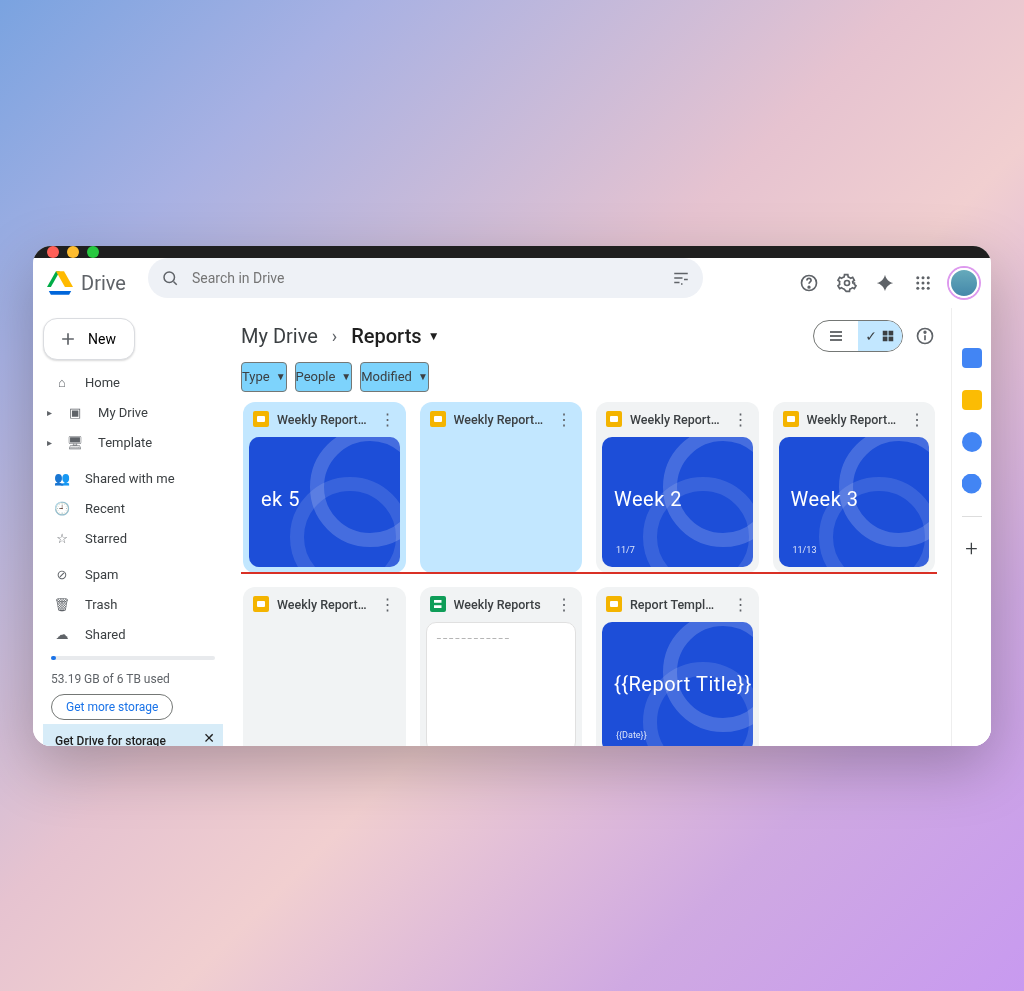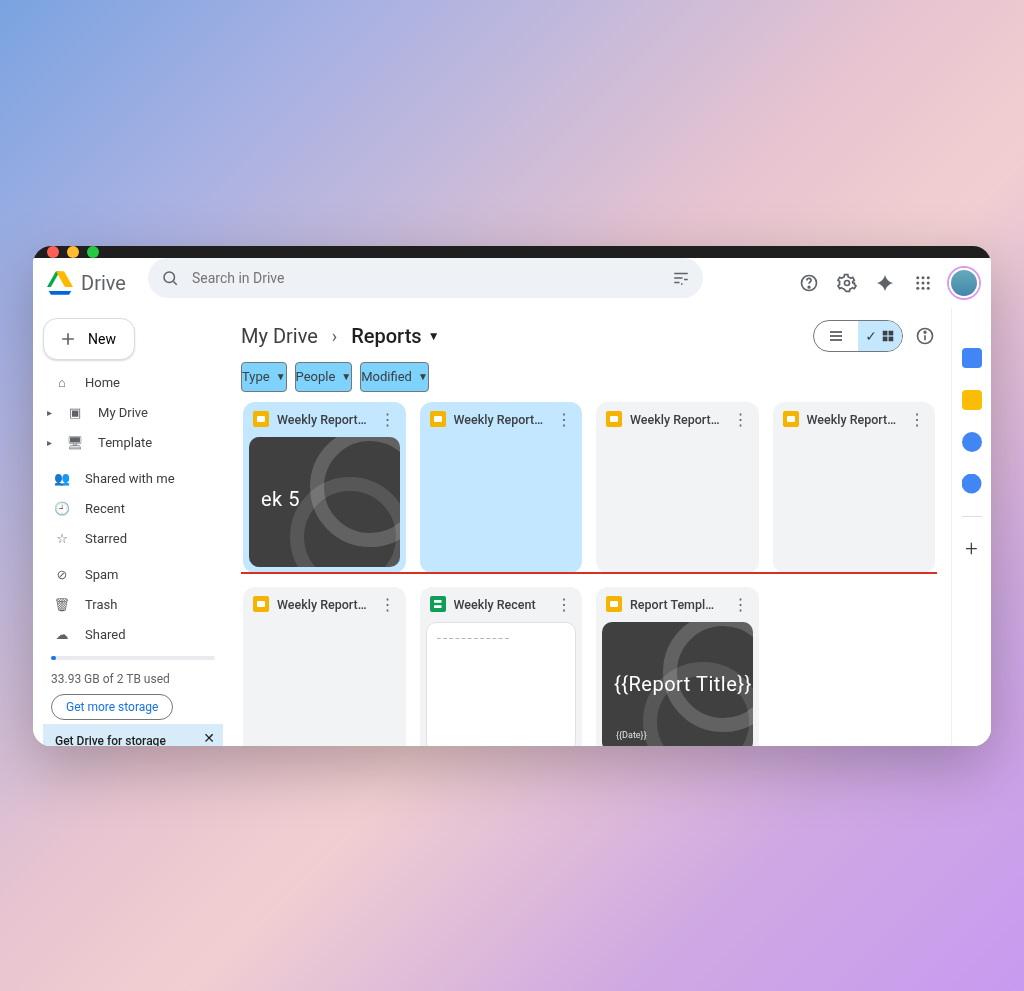--- a/index.html
+++ b/index.html
@@ -70,21 +70,21 @@
   .card{background:#f1f3f4;border-radius:12px;overflow:hidden;display:flex;flex-direction:column;cursor:pointer}
   .card.sel{background:#c2e7ff}
   .card-head{display:flex;align-items:center;gap:8px;padding:8px 6px 8px 10px;font-size:12.5px;color:#3c4043}
   .card-head .title{flex:1;white-space:nowrap;overflow:hidden;text-overflow:ellipsis;font-weight:500}
   .more{font-size:16px;color:#5f6368;padding:0 4px;cursor:pointer}
   .ficon{width:16px;height:16px;border-radius:2px;display:flex;align-items:center;justify-content:center}
   .ficon.slides{background:#f4b400}
   .ficon.slides::after{content:"";width:8px;height:6px;background:#fff;border-radius:1px}
   .ficon.sheets{background:#0f9d58}
   .ficon.sheets::after{content:"";width:8px;height:8px;background:#fff;clip-path:polygon(0 0,100% 0,100% 100%,0 100%,0 66%,100% 66%,100% 33%,0 33%)}
-  .thumb{height:130px;border-radius:10px;margin:0 6px 6px;background:#404040;position:relative;overflow:hidden;color:#fff;font-family:Georgia,serif}
+  .thumb{height:130px;border-radius:10px;margin:0 6px 6px;background:#1d4ed8;position:relative;overflow:hidden;color:#fff;font-family:Georgia,serif}
   .thumb.white{background:#fff;border:1px solid #e0e0e0}
   .ringA{position:absolute;right:-30px;top:-10px;width:120px;height:120px;border:14px solid rgba(255,255,255,.18);border-radius:50%}
   .ringB{position:absolute;right:-10px;bottom:-30px;width:120px;height:120px;border:14px solid rgba(255,255,255,.12);border-radius:50%}
   .thumb .big{position:absolute;left:12px;top:48%;transform:translateY(-50%);font-size:20px;font-weight:400;letter-spacing:.5px}
   .thumb .sub{position:absolute;left:14px;bottom:12px;font-size:9px;opacity:.85}
   .sheetbody{font-size:6px;color:#555;padding:10px;line-height:1.6}
 
   .rightrail{width:40px;background:#fff;display:flex;flex-direction:column;align-items:center;padding-top:40px;gap:22px;color:#5f6368;border-left:1px solid #eee}
   .rr{width:20px;height:20px;border-radius:4px}
   .rr.cal{background:#4285f4}
@@ -218,21 +218,21 @@
             <span class="ico">🗑</span>
             <span>Trash</span>
           </div>
         <div class="navitem">
             <span class="ico">☁</span>
             <span>Shared</span>
           </div>
         <div class="storage-bar">
             <div></div>
           </div>
-        <div class="storage-text">33.93 GB of 2 TB used</div>
+        <div class="storage-text">53.19 GB of 6 TB used</div>
         <button class="pillbtn">Get more storage</button>
 
         <div class="promo">
           <span class="close">✕</span>
           <div style="font-weight:500;margin-bottom:8px">Get Drive for storage</div>
 
         </div>
       </div>
 
       <div class="main">
@@ -307,39 +307,51 @@
                     <div class="title">Weekly Report Presen…</div>
                     <div class="more">⋮</div>
                   </div>
                 </div>
                 <div class="card">
                   <div class="card-head">
                     <div class="ficon slides"></div>
                     <div class="title">Weekly Report Presen…</div>
                     <div class="more">⋮</div>
                   </div>
-                </div>
-                <div class="card">
-                  <div class="card-head">
-                    <div class="ficon slides"></div>
-                    <div class="title">Weekly Report Presen…</div>
-                    <div class="more">⋮</div>
+                  <div class="thumb">
+                    <div class="ringA"></div>
+                    <div class="ringB"></div>
+                    <div class="big">Week 2</div>
+                    <div class="sub">11/7</div>
+                  </div>
+                </div>
+                <div class="card">
+                  <div class="card-head">
+                    <div class="ficon slides"></div>
+                    <div class="title">Weekly Report Presen…</div>
+                    <div class="more">⋮</div>
+                  </div>
+                  <div class="thumb">
+                    <div class="ringA"></div>
+                    <div class="ringB"></div>
+                    <div class="big">Week 3</div>
+                    <div class="sub">11/13</div>
                   </div>
                 </div>
                 <div class="card">
                   <div class="card-head">
                     <div class="ficon slides"></div>
                     <div class="title">Weekly Report Presen…</div>
                     <div class="more">⋮</div>
                   </div>
                 </div>
                 <div class="card">
                   <div class="card-head">
                     <div class="ficon sheets"></div>
-                    <div class="title">Weekly Recent</div>
+                    <div class="title">Weekly Reports</div>
                     <div class="more">⋮</div>
                   </div>
                   <div class="thumb white">
                     <div class="sheetbody">— — —   — — —
 — — —   — — —</div>
                   </div>
                 </div>
                 <div class="card">
                   <div class="card-head">
                     <div class="ficon slides"></div>

